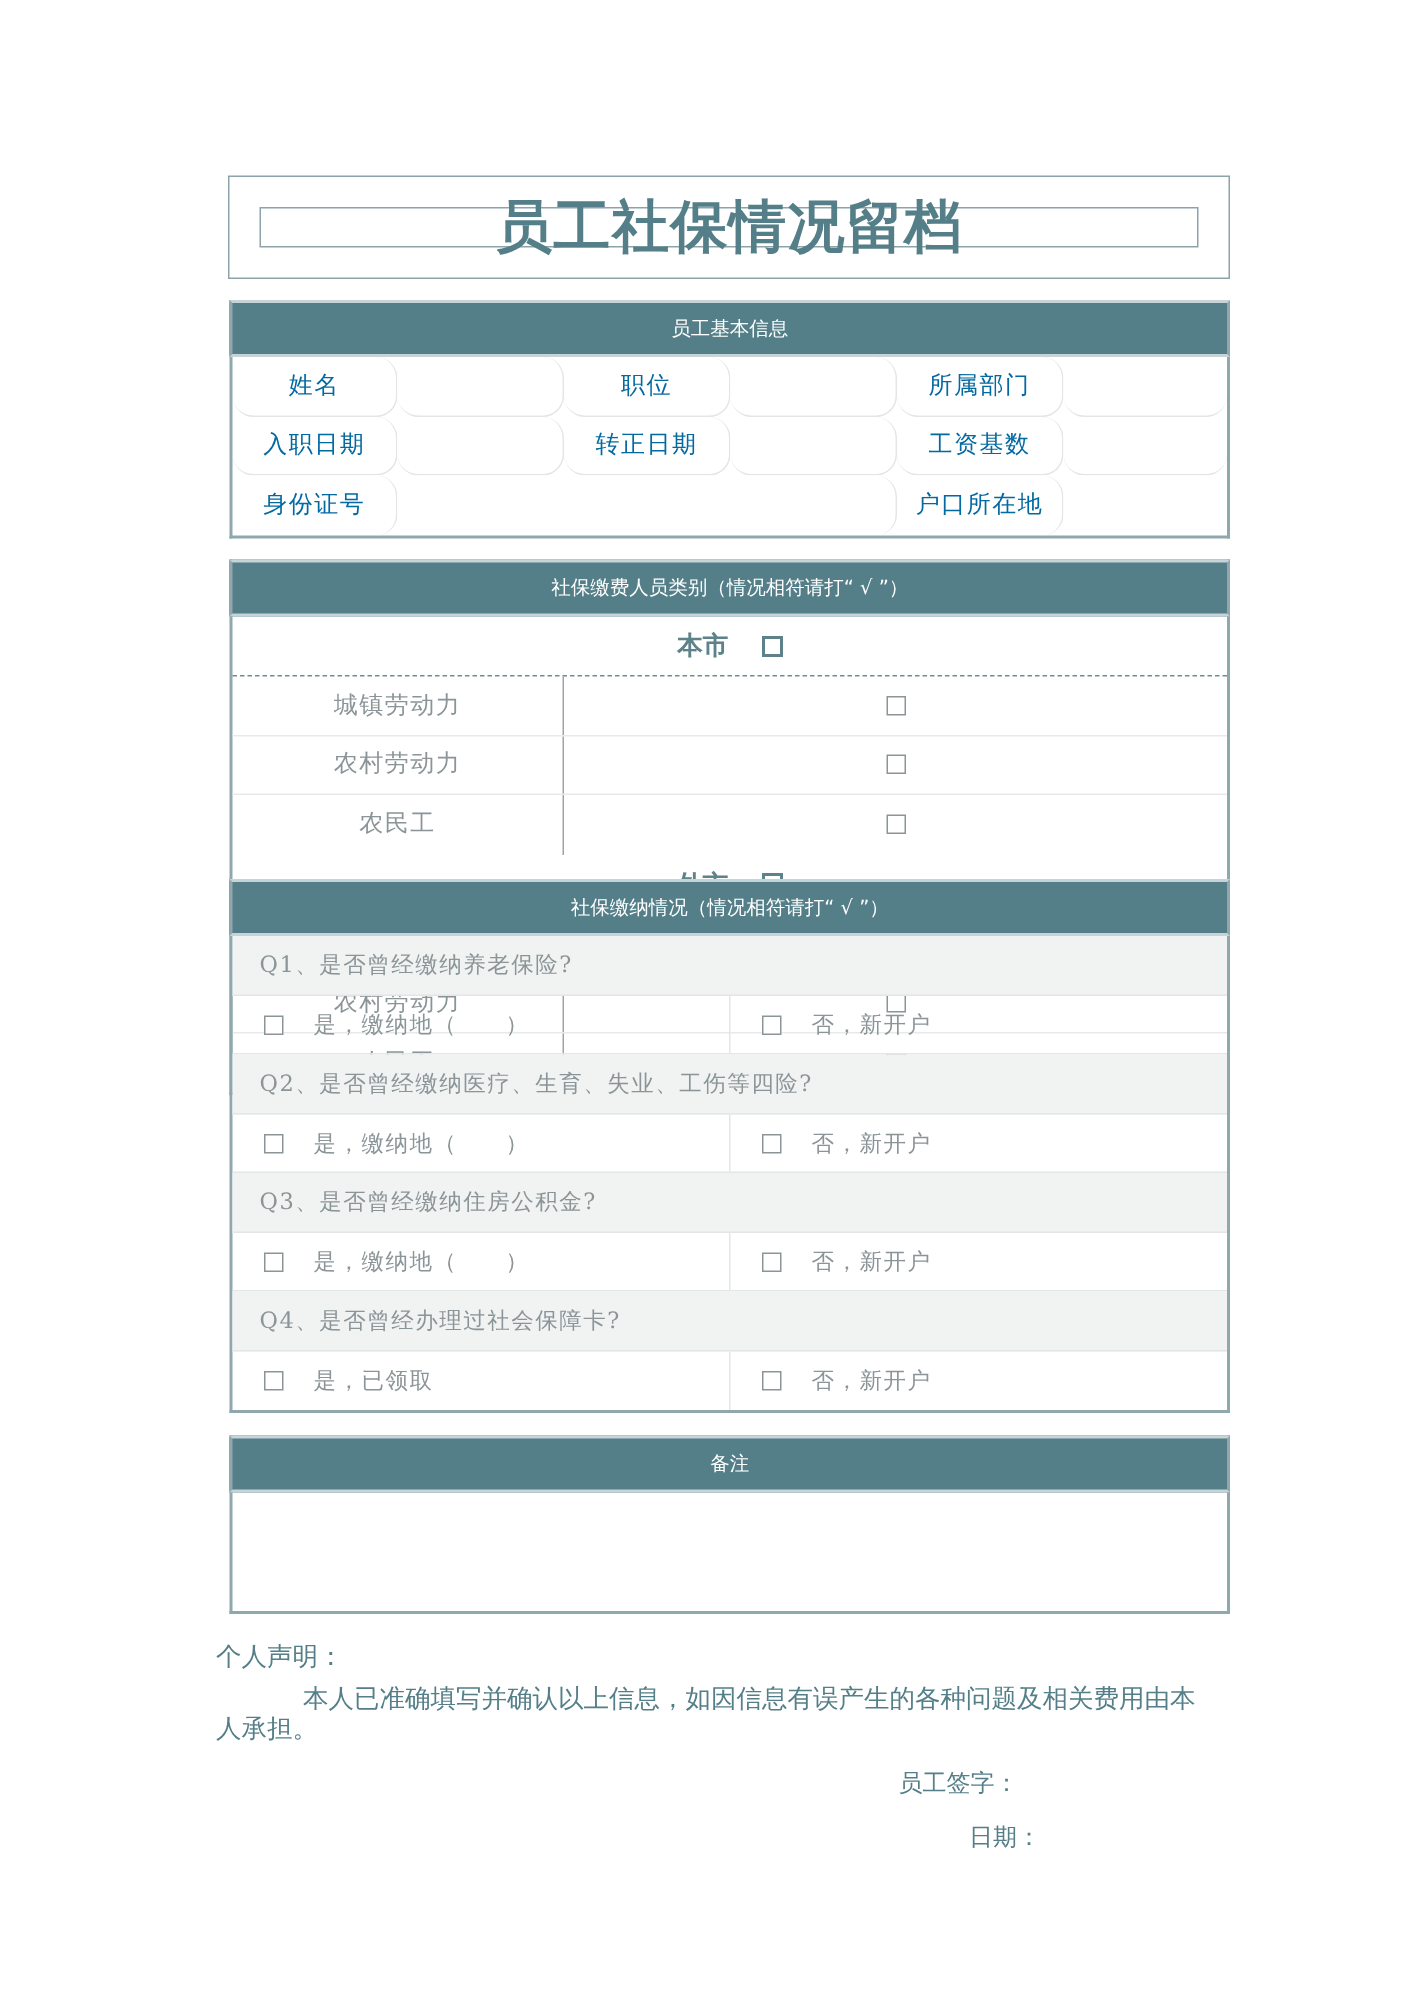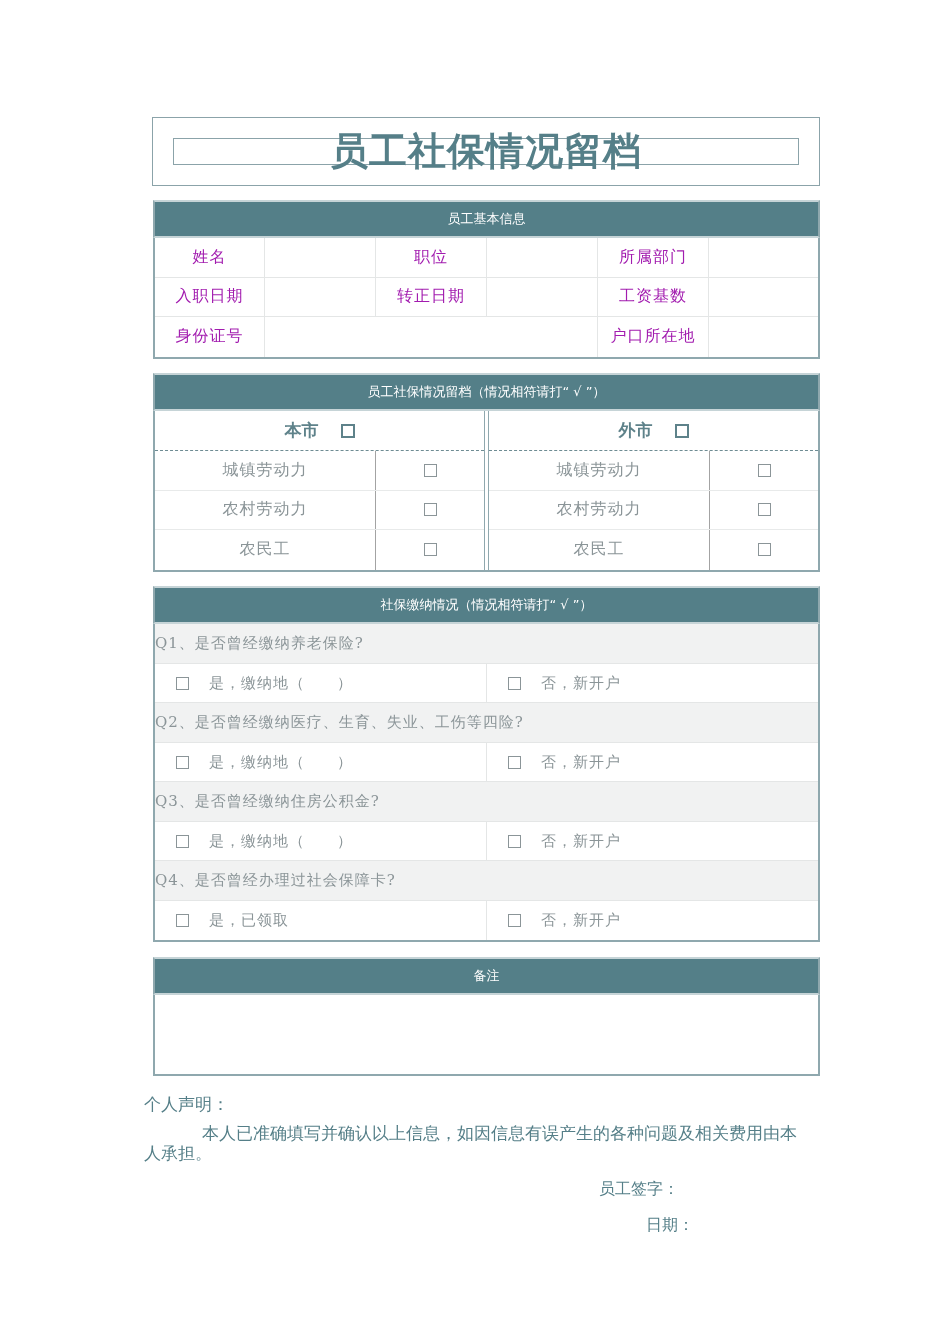--- a/index.html
+++ b/index.html
@@ -29,27 +29,27 @@
       font-family: "DejaVu Sans", "Liberation Sans", sans-serif;
       font-size: 13px; border-top: 2px solid #c6d4d7; border-bottom: 2px solid #c6d4d7;
       margin-left: -2px; margin-right: -2px; border-left: 2px solid #8fa8ae; border-right: 2px solid #8fa8ae;
     }
 
     
     .info-grid { display: grid; grid-template-columns: 110px 111px 111px 111px 111px 109px; }
     .info-grid .cell {
       height: 39.6px; border-right: 1px solid #e4e6e6; border-bottom: 1px solid #e4e6e6;
       display: flex; align-items: center; justify-content: center;
-      font-size: 16px; color: #a21caf; letter-spacing: 1px;
+      font-size: 16px; color: #0369a1; letter-spacing: 1px; border-radius: 14px;
     }
     .info-grid .cell.last-col { border-right: none; }
     .info-grid .cell.last-row { border-bottom: none; }
 
     
-    .cat-wrap { display: flex; }
+    .cat-wrap { display: flex; flex-direction: column; }
     .cat-half { flex: 1; }
     .cat-divider { width: 5px; border-left: 1px solid #8fa8ae; border-right: 1px solid #8fa8ae; }
     .cat-head {
       height: 40px; display: flex; align-items: center; justify-content: center;
       font-family: "DejaVu Sans", "Liberation Sans", sans-serif; font-weight: bold;
       font-size: 17px; color: #5e828a; border-bottom: 1px dashed #6e8c93; gap: 22px;
     }
     .cat-row { display: flex; height: 39.5px; border-bottom: 1px solid #e8eaea; }
     .cat-row.last { border-bottom: none; }
     .cat-label {
@@ -58,21 +58,21 @@
     }
     .cat-box { flex: 1; display: flex; align-items: center; justify-content: center; }
     .cb {
       display: inline-block; width: 13px; height: 13px; border: 1px solid #8b9598; background: #fff;
     }
     .cb.bold { border: 2px solid #5e828a; width: 14px; height: 14px; }
 
     
     .q-row {
       height: 40px; background: #f1f2f2; display: flex; align-items: center;
-      font-size: 15px; color: #8b9598; letter-spacing: 1px;
+      padding-left: 18px; font-size: 15px; color: #8b9598; letter-spacing: 1px;
       border-bottom: 1px solid #e4e6e6;
     }
     .a-row { display: flex; height: 39px; border-bottom: 1px solid #e4e6e6; }
     .a-row.last { border-bottom: none; }
     .a-cell {
       flex: 1; display: flex; align-items: center; padding-left: 21px; gap: 20px;
       font-size: 15px; color: #8b9598; letter-spacing: 1px;
     }
     .a-cell.left { border-right: 1px solid #e4e6e6; }
 
@@ -112,21 +112,21 @@
     <div class="cell last-col"></div>
 
     <div class="cell last-row">身份证号</div>
     <div class="cell last-row" style="grid-column: span 3;"></div>
     <div class="cell last-row">户口所在地</div>
     <div class="cell last-row last-col"></div>
   </div>
 </div>
 
 <div class="section" style="top:373px;">
-  <div class="sec-header">员工社保情况留档（情况相符请打“ √ ”）</div>
+  <div class="sec-header">社保缴费人员类别（情况相符请打“ √ ”）</div>
   <div class="cat-wrap">
     <div class="cat-half">
       <div class="cat-head">
         <span>本市</span>
         <span class="cb bold"></span>
       </div>
       <div class="cat-row">
         <div class="cat-label">城镇劳动力</div>
         <div class="cat-box">
             <span class="cb"></span>

